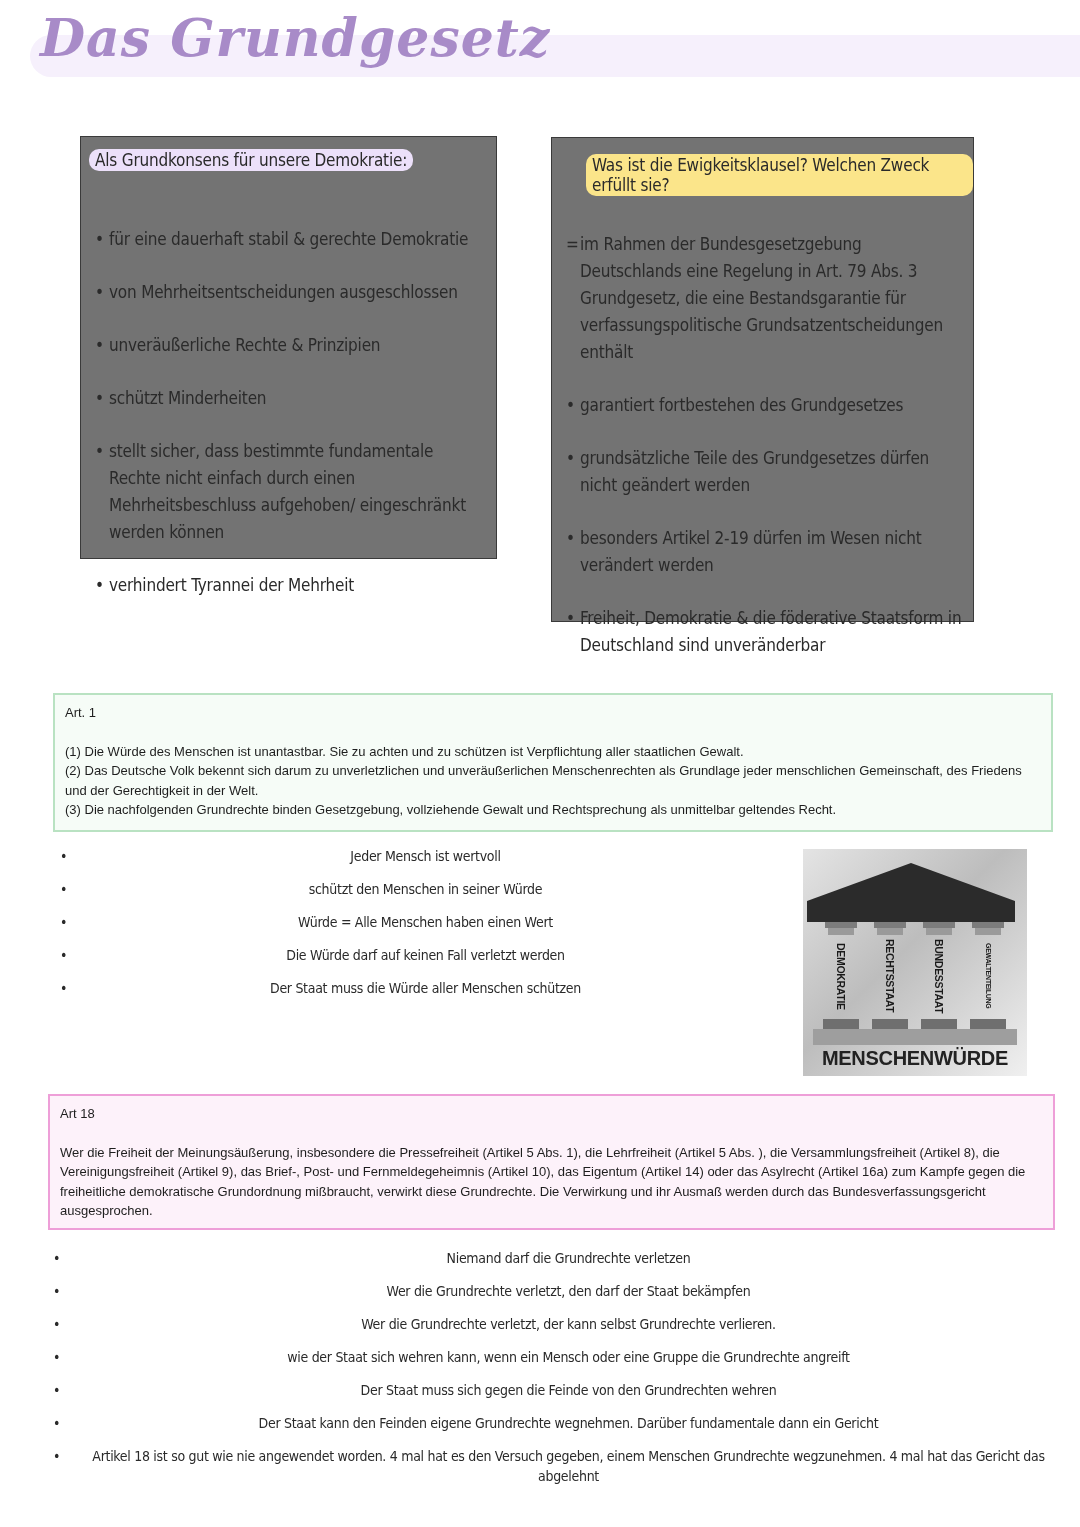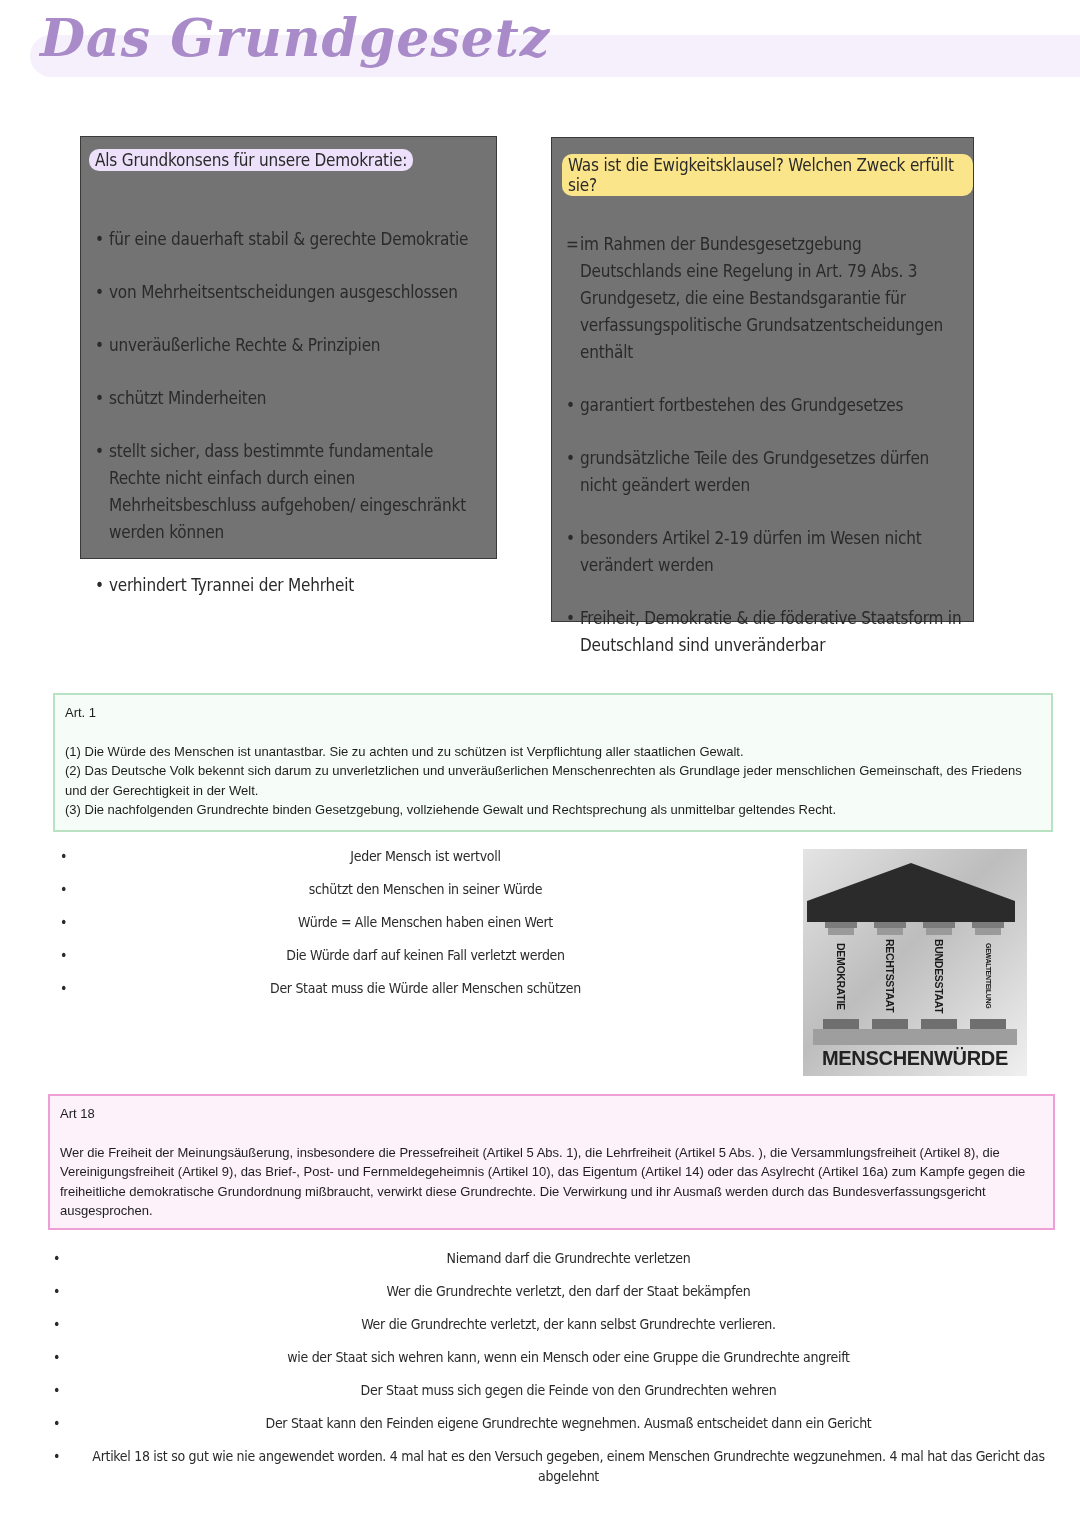--- a/index.html
+++ b/index.html
@@ -28,20 +28,21 @@
       font-family: "DejaVu Sans", sans-serif; font-stretch: condensed;
       color: #2a2a2a; font-size: 17px; letter-spacing: -0.2px;
     }
     .hl-purple {
       display: inline-block; background: #ece0fa; border-radius: 10px; padding: 1px 6px;
       font-size: 17px;
     }
     .hl-yellow {
       display: inline-block; background: #fbe58a; border-radius: 10px; padding: 1px 6px;
       font-size: 17px;
+      margin-left: 24px;
     }
     .box-left .heading { position: absolute; left: 8px; top: 12px; }
     .box-right .heading { position: absolute; left: 10px; top: 16px; }
 
     .blist { list-style: none; position: absolute; margin-top: 23px; }
     .box-left .blist { left: 14px; top: 66px; width: 390px; }
     .box-right .blist { left: 14px; top: 70px; width: 400px; }
     .blist li {
       position: relative; padding-left: 14px; line-height: 27px; margin-bottom: 26px;
     }
@@ -169,15 +170,15 @@
   <div class="art-title">Art 18</div>
   <p>Wer die Freiheit der Meinungsäußerung, insbesondere die Pressefreiheit (Artikel 5 Abs. 1), die Lehrfreiheit (Artikel 5 Abs. ), die Versammlungsfreiheit (Artikel 8), die Vereinigungsfreiheit (Artikel 9), das Brief-, Post- und Fernmeldegeheimnis (Artikel 10), das Eigentum (Artikel 14) oder das Asylrecht (Artikel 16a) zum Kampfe gegen die freiheitliche demokratische Grundordnung mißbraucht, verwirkt diese Grundrechte. Die Verwirkung und ihr Ausmaß werden durch das Bundesverfassungsgericht ausgesprochen.</p>
 </section>
 
 <ul class="plist plist-2">
   <li>Niemand darf die Grundrechte verletzen</li>
   <li>Wer die Grundrechte verletzt, den darf der Staat bekämpfen</li>
   <li>Wer die Grundrechte verletzt, der kann selbst Grundrechte verlieren.</li>
   <li>wie der Staat sich wehren kann, wenn ein Mensch oder eine Gruppe die Grundrechte angreift</li>
   <li>Der Staat muss sich gegen die Feinde von den Grundrechten wehren</li>
-  <li>Der Staat kann den Feinden eigene Grundrechte wegnehmen. Ausmaß entscheidet dann  ein Gericht</li>
+  <li>Der Staat kann den Feinden eigene Grundrechte wegnehmen. Darüber fundamentale dann  ein Gericht</li>
   <li>Artikel 18 ist so gut wie nie angewendet worden. 4 mal hat es den Versuch gegeben, einem Menschen Grundrechte wegzunehmen. 4 mal hat das Gericht das abgelehnt</li>
 </ul>
 
 </body></html>

